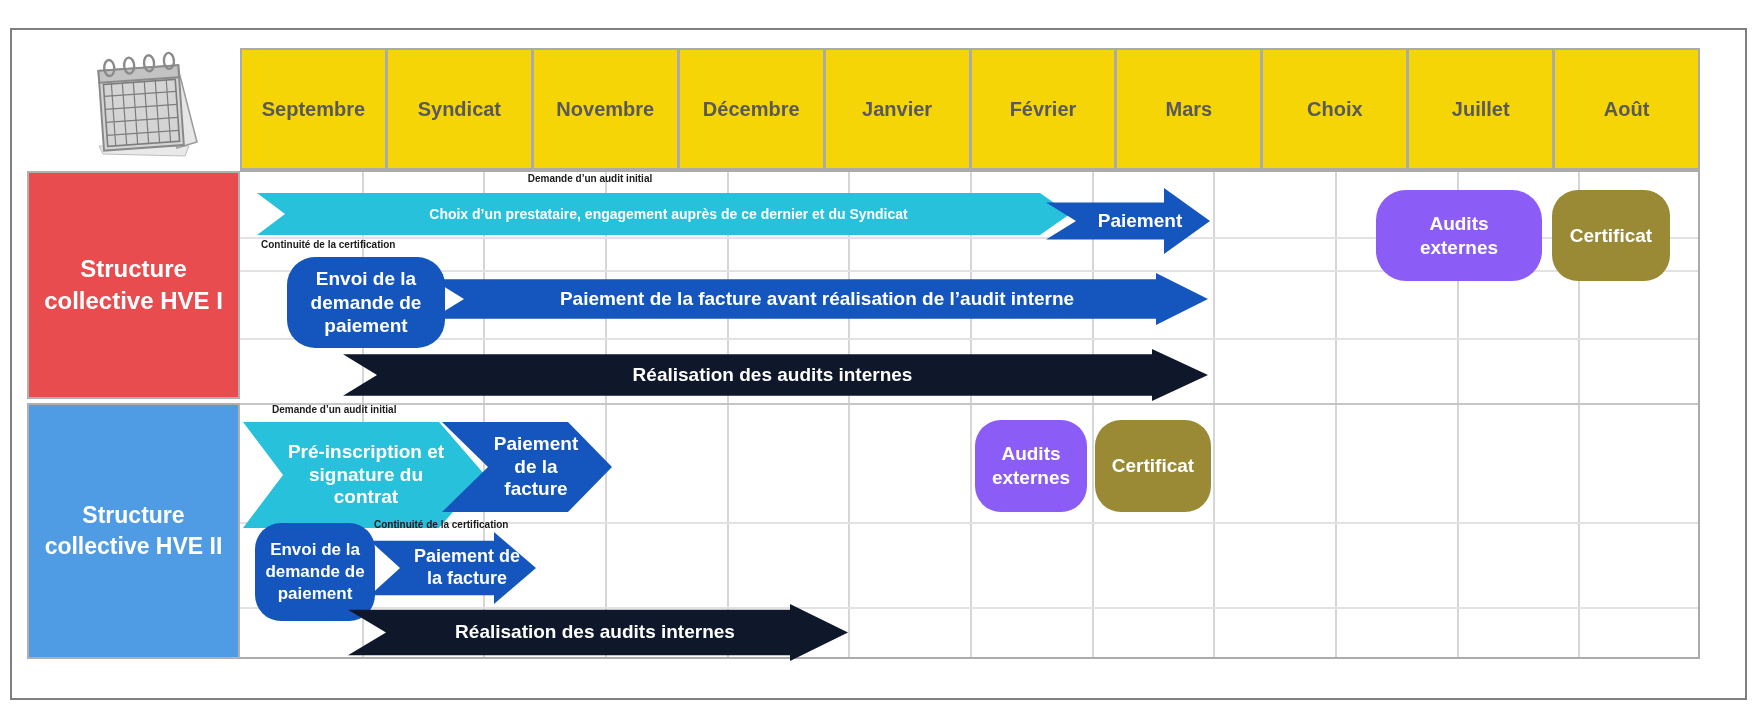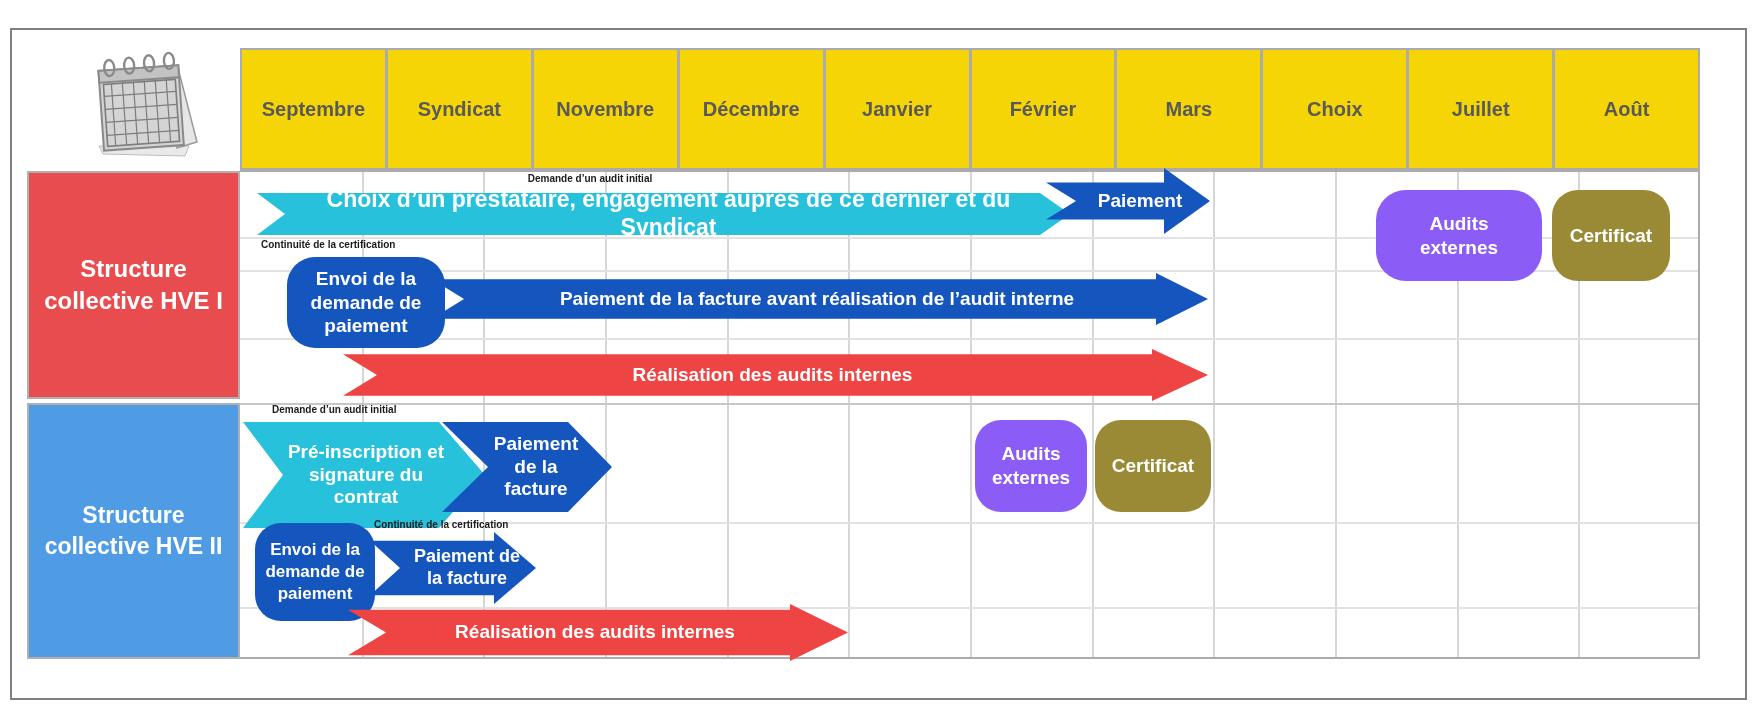--- a/index.html
+++ b/index.html
@@ -35,21 +35,21 @@
 
   
   .arrow{position:absolute;display:flex;align-items:center;justify-content:center;
     text-align:center;font-weight:bold;color:#fff;line-height:1.2;
     clip-path:polygon(var(--nw) 50%,0 var(--wt),
       calc(100% - var(--hw)) var(--wt),calc(100% - var(--hw)) 0,
       100% 50%,calc(100% - var(--hw)) 100%,
       calc(100% - var(--hw)) calc(100% - var(--wt)),0 calc(100% - var(--wt)))}
   .cyan{background:#28C1DC}
   .dblue{background:#1456BD}
-  .green{background:#ef4444}
+  .green{background:#0f172a}
   .pill{position:absolute;display:flex;align-items:center;justify-content:center;
     text-align:center;font-weight:bold;color:#fff;line-height:1.25}
   .redbox{background:#8b5cf6}
   .olivebox{background:#9A8A35}
   .small-label{position:absolute;font-weight:bold;font-size:10px;color:#1a1a1a}
 </style>
 </head>
 <body>
 
 <div class="frame"></div>
@@ -116,23 +116,23 @@
 </div>
 
 <div class="rowlabel hve1">Structure
 collective HVE I</div>
 <div class="rowlabel hve2">Structure
 collective HVE II</div>
 
 <div class="small-label" style="left:420px;top:173px;width:340px;text-align:center">Demande d’un audit initial</div>
 
 <div class="arrow cyan" style="left:257px;top:193px;width:813px;height:42px;--hw:30px;--nw:28px;--wt:0%;
-            font-size:23px;padding:0 34px 0 44px">Choix d’un prestataire, engagement auprès de ce dernier et du Syndicat</div>
+            font-size:14px;padding:0 34px 0 44px">Choix d’un prestataire, engagement auprès de ce dernier et du Syndicat</div>
 
-<div class="arrow dblue" style="left:1046px;top:168px;width:164px;height:66px;--hw:46px;--nw:30px;--wt:22%;
+<div class="arrow dblue" style="left:1046px;top:188px;width:164px;height:66px;--hw:46px;--nw:30px;--wt:22%;
             font-size:19px;padding-left:24px">Paiement</div>
 
 <div class="small-label" style="left:261px;top:239px;width:300px">Continuité de la certification</div>
 
 <div class="pill dblue" style="left:287px;top:257px;width:158px;height:91px;border-radius:28px;
             font-size:19px;padding:0 14px">Envoi de la demande de paiement</div>
 
 <div class="arrow dblue" style="left:432px;top:273px;width:776px;height:52px;--hw:52px;--nw:32px;--wt:12%;
             font-size:19px;padding:0 44px 0 38px">Paiement de la facture avant réalisation de l’audit interne</div>
 

